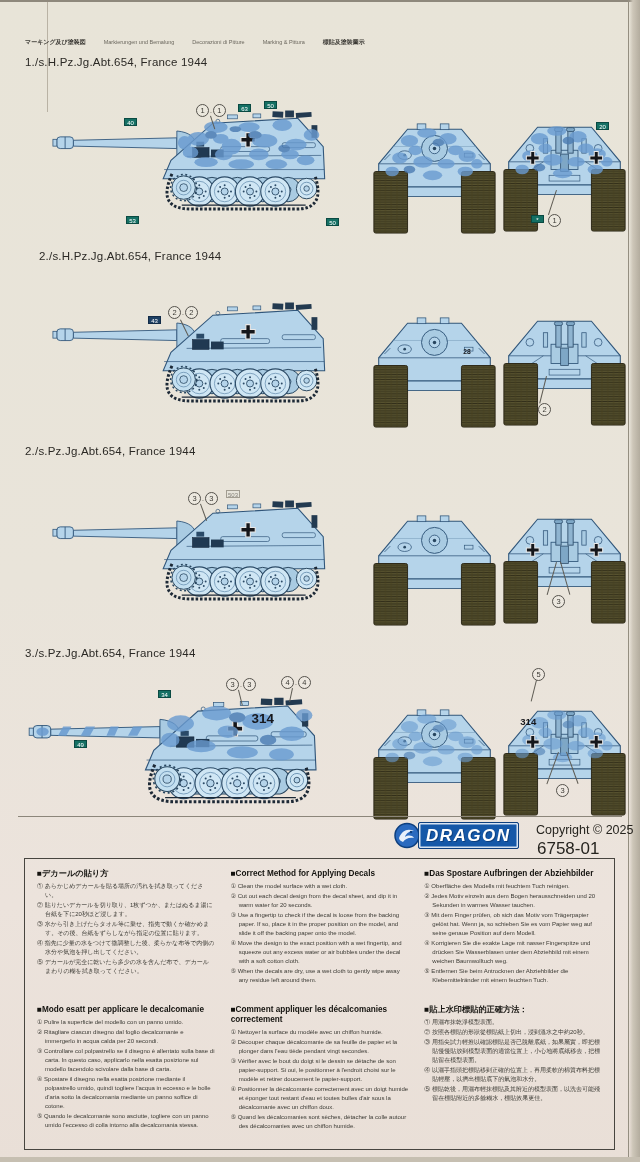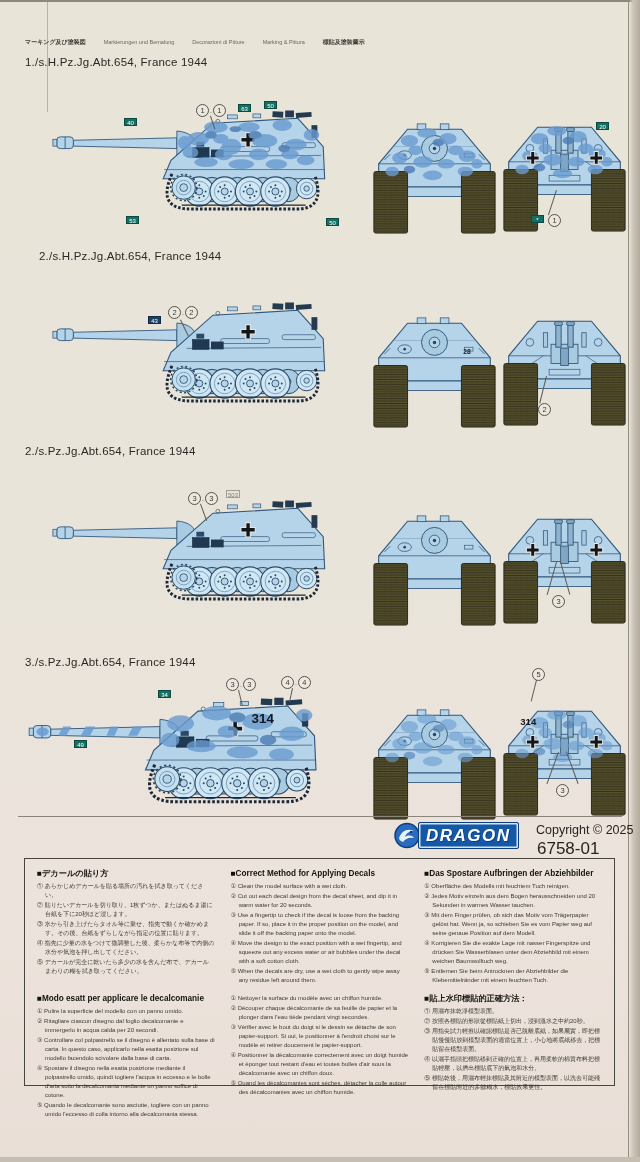--- a/index.html
+++ b/index.html
@@ -33,21 +33,21 @@
   .addr{position:absolute;left:25px;top:6px;font-size:7.6px;line-height:1.45;color:#3a3833;}
   .addr b{color:#2a2824;}
   .logo-wrap{position:absolute;left:392px;top:6px;display:flex;align-items:center;}
   .logo-emblem{width:30px;height:27px;}
   .logo-box{height:25px;margin-left:-4px;background:#1558a8;border:1.5px solid #0d3f7e;border-radius:2px;
       box-shadow:0 0 0 1.5px #d8e4f2 inset;display:flex;align-items:center;padding:0 7px;justify-content:center;}
   .logo-text{color:#fff;font-weight:bold;font-style:italic;font-size:17px;letter-spacing:1.5px;
       text-shadow:1px 1px 0 #0d3f7e;}
   .cpy{position:absolute;left:536px;top:7px;font-size:12.5px;color:#26241f;}
   .item{position:absolute;left:537px;top:23px;font-size:17px;color:#26241f;}
-  .ibox{position:absolute;left:24px;top:858px;width:591px;height:228px;border:1.6px solid #47453f;box-sizing:border-box;}
+  .ibox{position:absolute;left:24px;top:858px;width:591px;height:292px;border:1.6px solid #47453f;box-sizing:border-box;}
   .igrid{display:grid;grid-template-columns:1fr 1fr 1fr;gap:8px 16px;padding:10px 12px 6px 12px;height:100%;box-sizing:border-box;}
   .ititle{font-size:8.2px;font-weight:bold;color:#14130f;margin-bottom:3px;line-height:1.2;}
   .istep{font-size:6px;line-height:1.5;color:#3b3a34;padding-left:8px;text-indent:-8px;margin-bottom:1px;}
   svg text{font-family:"Liberation Sans",sans-serif;}
 </style>
 </head>
 <body>
 
 <svg width="0" height="0" style="position:absolute" aria-hidden="true">
 <defs>
@@ -331,21 +331,21 @@
         <span class="co">3</span>
     </div>
     <span class="chip chippos light" style="left:226px;top:50px;">503</span>
     <span class="co chippos" style="left:552px;top:155px;">3</span>
     <div class="lead" style="left:556px;top:122px;height:34px;transform:rotate(16deg);"></div>
     <div class="lead" style="left:560px;top:122px;height:34px;transform:rotate(-16deg);"></div>
     <div class="lead" style="left:200px;top:64px;height:18px;transform:rotate(-20deg);"></div>
   </div>
 
   <div class="scheme" style="top:642px;height:216px;">
-    <div class="stitle" style="left:25px;top:14px;">3./s.Pz.Jg.Abt.654, France 1944</div>
+    <div class="stitle" style="left:25px;top:5px;">3./s.Pz.Jg.Abt.654, France 1944</div>
     <svg class="svgpos" style="left:26px;top:30px;" width="340" height="138" viewBox="0 0 330 134">
       <use href="#tank-side"></use>
         <use href="#camo-side2"></use>
         <use href="#gun-stripes"></use>
       <text x="219" y="50" font-size="13" font-weight="bold" fill="#17181c">314</text>
     </svg>
     <svg class="svgpos" style="left:371px;top:44px;" width="127" height="143" viewBox="0 0 132 148">
       <use href="#tank-front"></use>
         <use href="#camo-front" opacity="0.75"></use>
     </svg>
@@ -420,20 +420,21 @@
       </div>
       <div class="icol">
         <div class="ititle">■Modo esatt per applicare le decalcomanie</div>
         <div class="istep">① Pulire la superficie del modello con un panno umido.</div>
         <div class="istep">② Ritagliare ciascun disegno dal foglio decalcomanie e immergerlo in acqua calda per 20 secondi.</div>
         <div class="istep">③ Controllare col polpastrello se il disegno è allentato sulla base di carta. In questo caso, applicarlo nella esatta posizione sul modello facendolo scivolare dalla base di carta.</div>
         <div class="istep">④ Spostare il disegno nella esatta posizione mediante il polpastrello umido, quindi togliere l'acqua in eccesso e le bolle d'aria sotto la decalcomania mediante un panno soffice di cotone.</div>
         <div class="istep">⑤ Quando le decalcomanie sono asciutte, togliere con un panno umido l'eccesso di colla intorno alla decalcomania stessa.</div>
       </div>
       <div class="icol">
+        <div class="ititle">■Comment appliquer les décalcomanies correctement</div>
         <div class="istep">① Nettoyer la surface du modèle avec un chiffon humide.</div>
         <div class="istep">② Découper chaque décalcomanie de sa feuille de papier et la plonger dans l'eau tiède pendant vingt secondes.</div>
         <div class="istep">③ Vérifier avec le bout du doigt si le dessin se détache de son papier-support. Si oui, le positionner à l'endroit choisi sur le modèle et retirer doucement le papier-support.</div>
         <div class="istep">④ Positionner la décalcomanie correctement avec un doigt humide et éponger tout restant d'eau et toutes bulles d'air sous la décalcomanie avec un chiffon doux.</div>
         <div class="istep">⑤ Quand les décalcomanies sont sèches, détacher la colle autour des décalcomanies avec un chiffon humide.</div>
       </div>
       <div class="icol">
         <div class="ititle">■貼上水印標貼的正確方法：</div>
         <div class="istep">① 用濕布抹乾淨模型表面。</div>
         <div class="istep">② 按照各標貼的形狀從標貼紙上切出，浸到溫水之中約20秒。</div>

